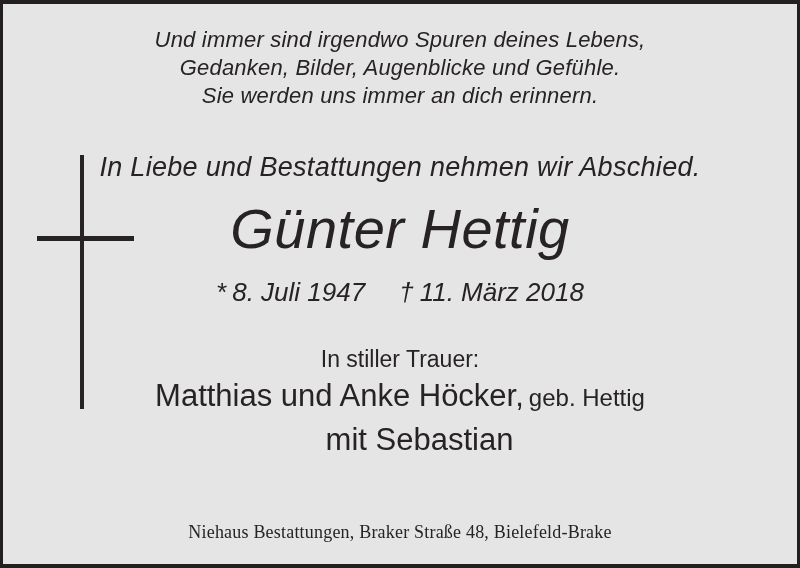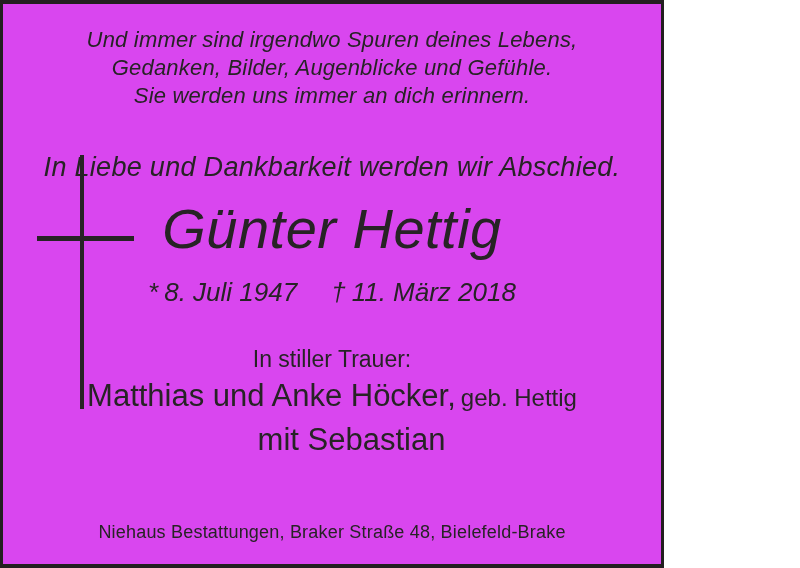--- a/index.html
+++ b/index.html
@@ -3,24 +3,24 @@
 <meta charset="utf-8">
 <title>Traueranzeige</title>
 <style>
   html, body {
     margin: 0;
     padding: 0;
     background: #ffffff;
   }
   .page {
     position: relative;
-    width: 664px;
+    width: 800px;
     height: 568px;
     box-sizing: border-box;
-    background: #d946ef;
+    background: #e5e5e5;
     border-top: 4px solid #231f20;
     border-bottom: 4px solid #231f20;
     border-left: 3px solid #231f20;
     border-right: 3px solid #231f20;
     overflow: hidden;
     font-family: "Liberation Sans", sans-serif;
     color: #272325;
   }
   .line {
     position: absolute;
@@ -78,20 +78,21 @@
     padding-left: 39px;
   }
   .burial {
     top: 472px;
     font-size: 23px;
   }
   .funeral-home {
     top: 518px;
     font-size: 18px;
     letter-spacing: 0.2px;
+    font-family: Liberation Serif, serif;
   }
   
   .cross {
     position: absolute;
     left: 0;
     top: 0;
   }
   .cross .v-bar {
     position: absolute;
     left: 77px;
@@ -118,21 +119,21 @@
     <div class="v-bar"></div>
     <div class="h-bar"></div>
   </div>
 
   <div class="line opening">
     <div>Und immer sind irgendwo Spuren deines Lebens,</div>
     <div>Gedanken, Bilder, Augenblicke und Gefühle.</div>
     <div>Sie werden uns immer an dich erinnern.</div>
   </div>
 
-  <div class="line farewell">In Liebe und Dankbarkeit werden wir Abschied.</div>
+  <div class="line farewell">In Liebe und Bestattungen nehmen wir Abschied.</div>
 
   <div class="line name">Günter Hettig</div>
 
   <div class="line dates">
     <span class="birth-group"><span class="symbol">*</span><span>8. Juli 1947</span></span><span class="death-group"><span class="symbol">†</span><span>11. März 2018</span></span>
   </div>
 
   <div class="line mourning-label">In stiller Trauer:</div>
 
   <div class="line mourners">

